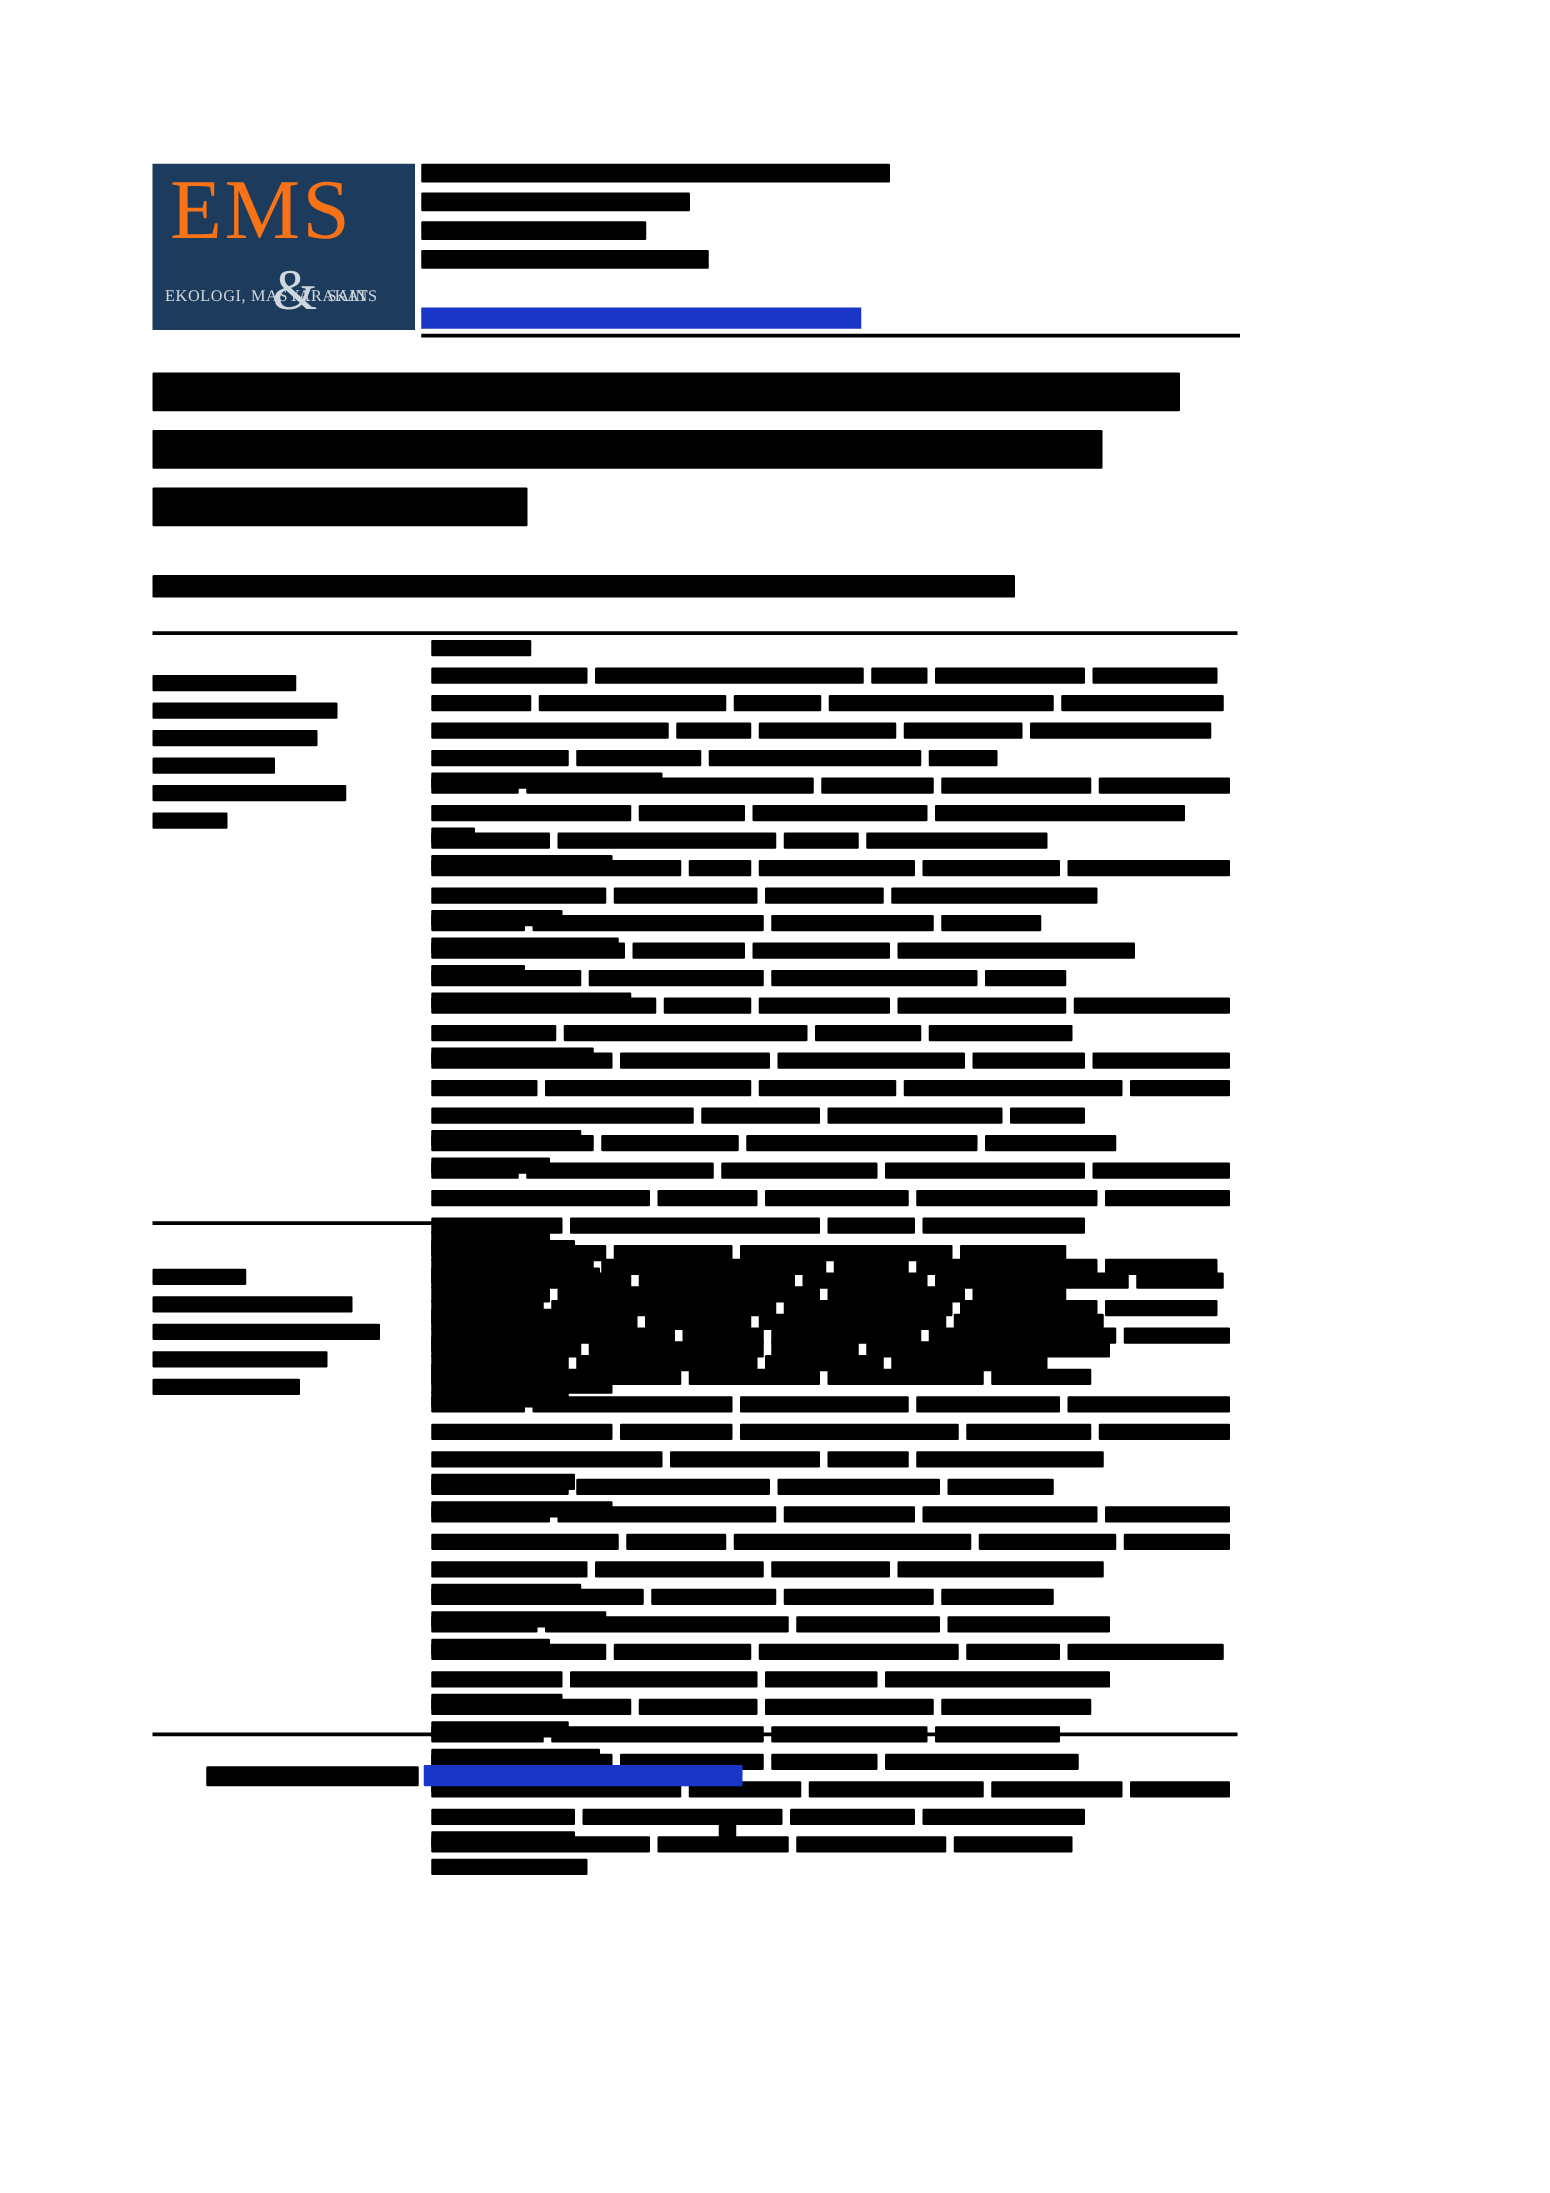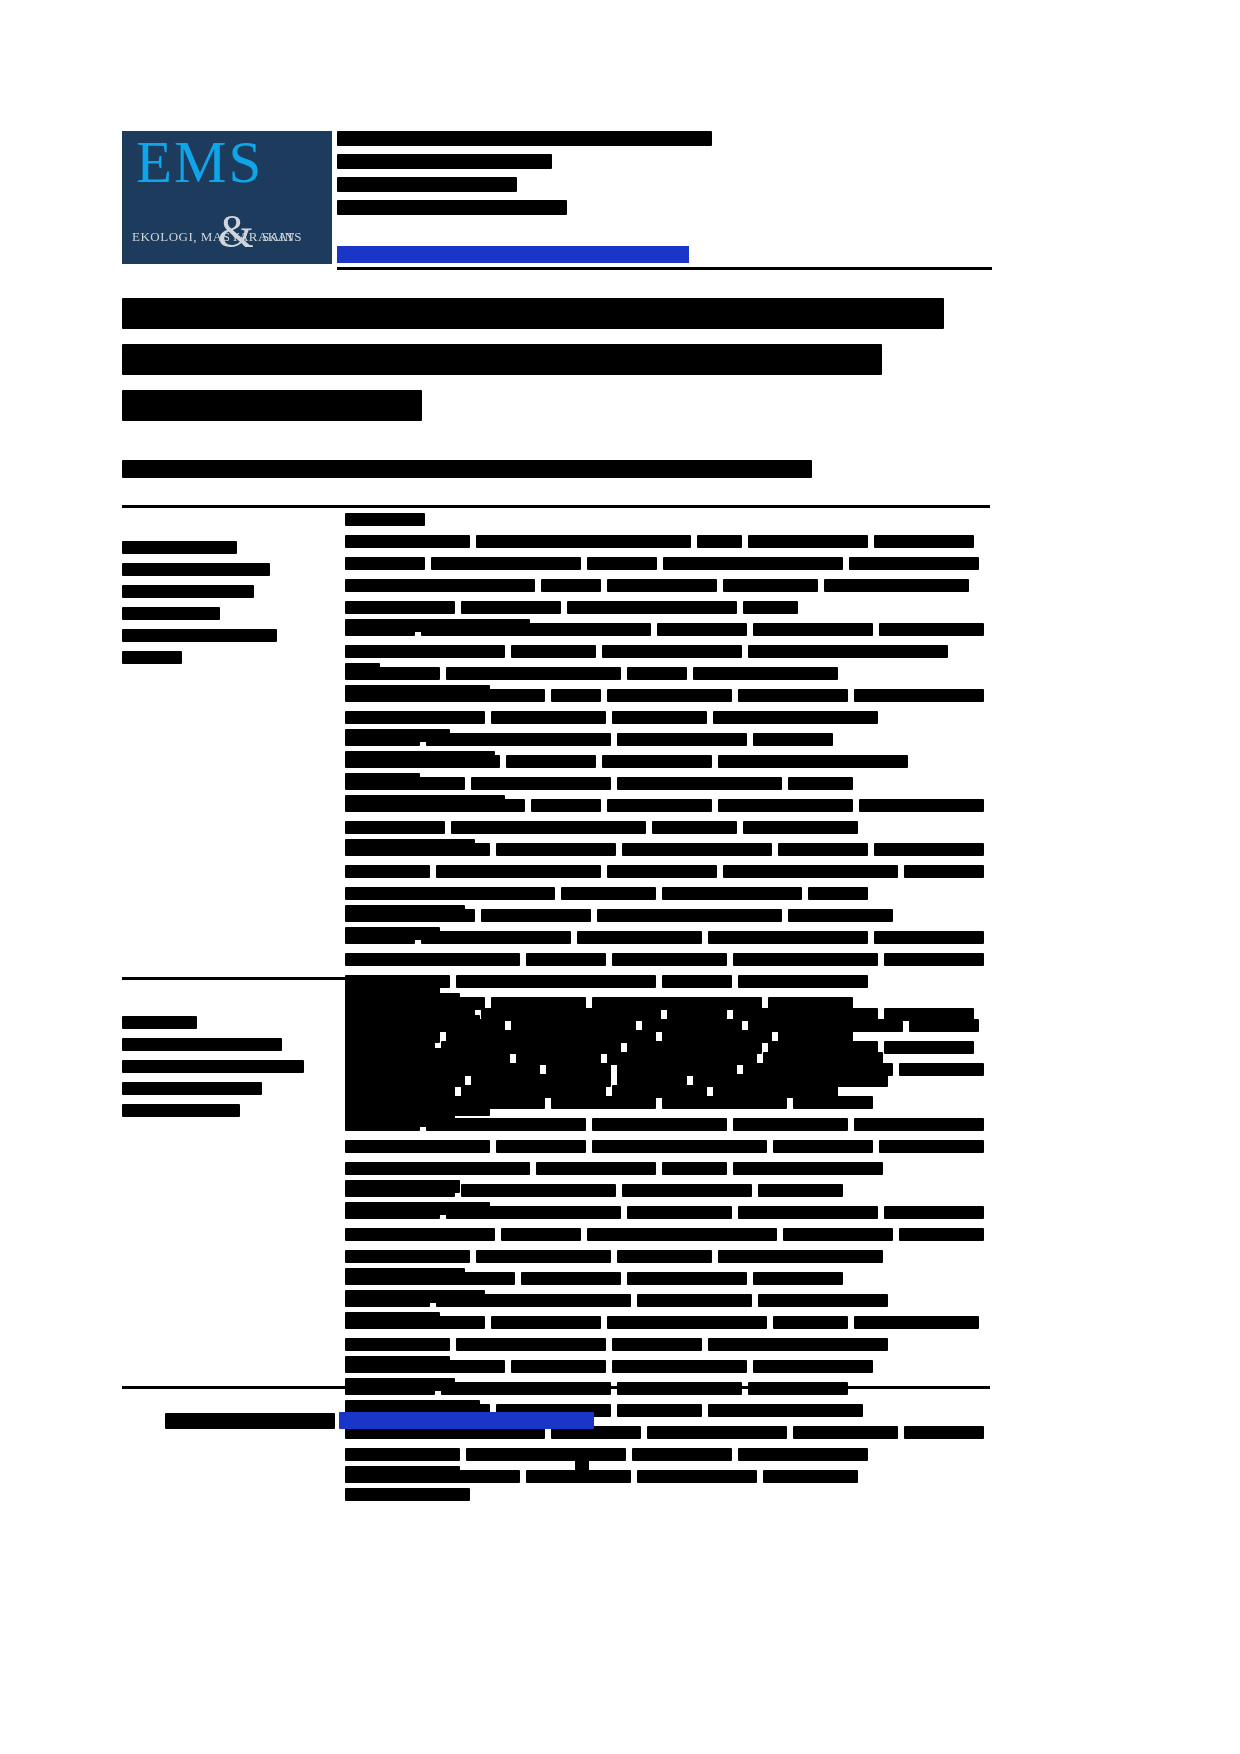--- a/index.html
+++ b/index.html
@@ -40,23 +40,23 @@
     height: 133px;
     background: #1d3b5c;
     color: #d9dde2;
     overflow: hidden;
   }
   .logo-ems {
     position: absolute;
     left: 14px;
     top: 2px;
     font-family: "Liberation Serif", serif;
-    font-size: 59px;
+    font-size: 68px;
     letter-spacing: 2px;
-    color: #0ea5e9;
+    color: #f97316;
     line-height: 1;
   }
   .logo-amp {
     position: absolute;
     left: 96px;
     top: 78px;
     font-family: "Liberation Serif", serif;
     font-size: 46px;
     color: #cfd6dd;
     line-height: 1;

